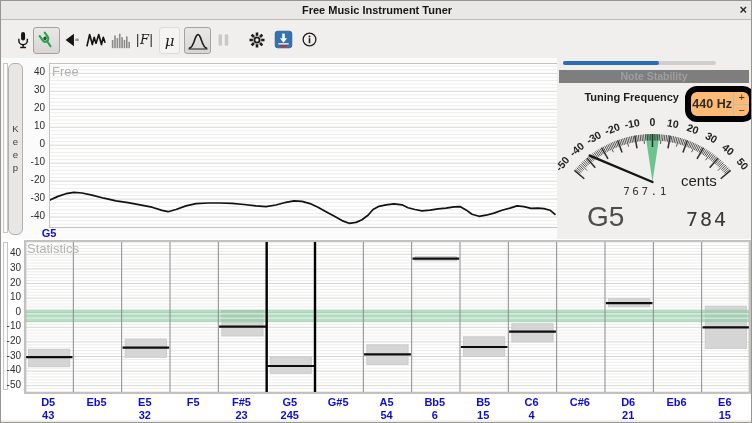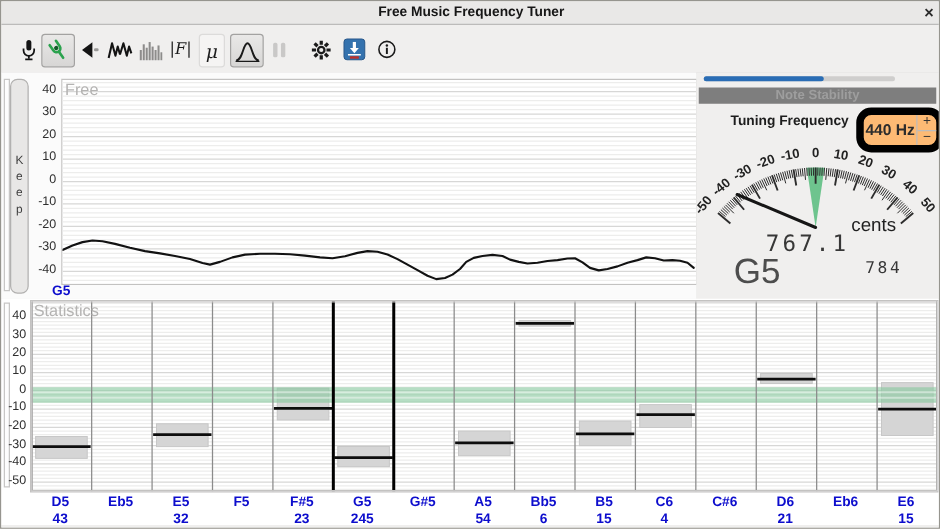--- a/index.html
+++ b/index.html
@@ -40,29 +40,29 @@
              font-size:10.5px;font-weight:bold;color:#9e9e9e;text-align:center;line-height:13px;}
   .tf-label{left:2px;top:33px;width:120px;text-align:right;font-size:11px;font-weight:bold;color:#1d1d1d;}
   .spinbox{left:128px;top:28px;width:58px;height:24px;background:#fdba74;border:6px solid #000000;
            border-radius:12px;display:flex;}
   .spin-val{width:43px;text-align:center;font-size:12.5px;font-weight:bold;color:#2c2c2c;line-height:24px;}
   .spin-btns{width:15px;border-left:1px solid #bdbcbb;display:flex;flex-direction:column;}
   .spin-btns div{flex:1;text-align:center;font-size:11px;line-height:11px;color:#333;}
   .spin-btns .plus{border-bottom:1px solid #bdbcbb;}
   .seg{font-family:"DejaVu Sans Mono",monospace;color:#373737;}
   .cents-lab{left:110px;top:114px;font-size:15px;color:#1f1f1f;margin-left:14px;}
-  .reading{left:39px;top:127px;width:100px;text-align:center;font-size:18px;letter-spacing:2.5px;}
+  .reading{left:39px;top:127px;width:100px;text-align:center;font-size:11px;letter-spacing:2.5px;}
   .bignote{left:30px;top:143px;font-size:28px;color:#4d4d4d;}
-  .targetfreq{left:120px;top:149px;width:60px;text-align:center;font-size:13px;letter-spacing:2px;}
+  .targetfreq{left:120px;top:149px;width:60px;text-align:center;font-size:20px;letter-spacing:2px;}
 </style>
 </head>
 <body>
 
 <div class="abs titlebar">
-  <div class="title">Free Music Frequency Tuner</div>
+  <div class="title">Free Music Instrument Tuner</div>
   <div class="abs closebtn">×</div>
 </div>
 
 <div class="abs toolbar">
   <div class="tbtn" style="left:12px;width:20px;">
     <svg width="20" height="22" viewBox="0 0 24 24">
       <rect x="9.7" y="2.5" width="4.8" height="10" rx="2.4" fill="#141414"></rect>
       <path d="M7 10.5 v2 a5 5 0 0 0 10.2 0 v-2" fill="none" stroke="#141414" stroke-width="1.7"></path>
       <line x1="12.1" y1="17.6" x2="12.1" y2="20.3" stroke="#141414" stroke-width="1.7"></line>
       <line x1="8.6" y1="21" x2="15.6" y2="21" stroke="#141414" stroke-width="1.7"></line>

